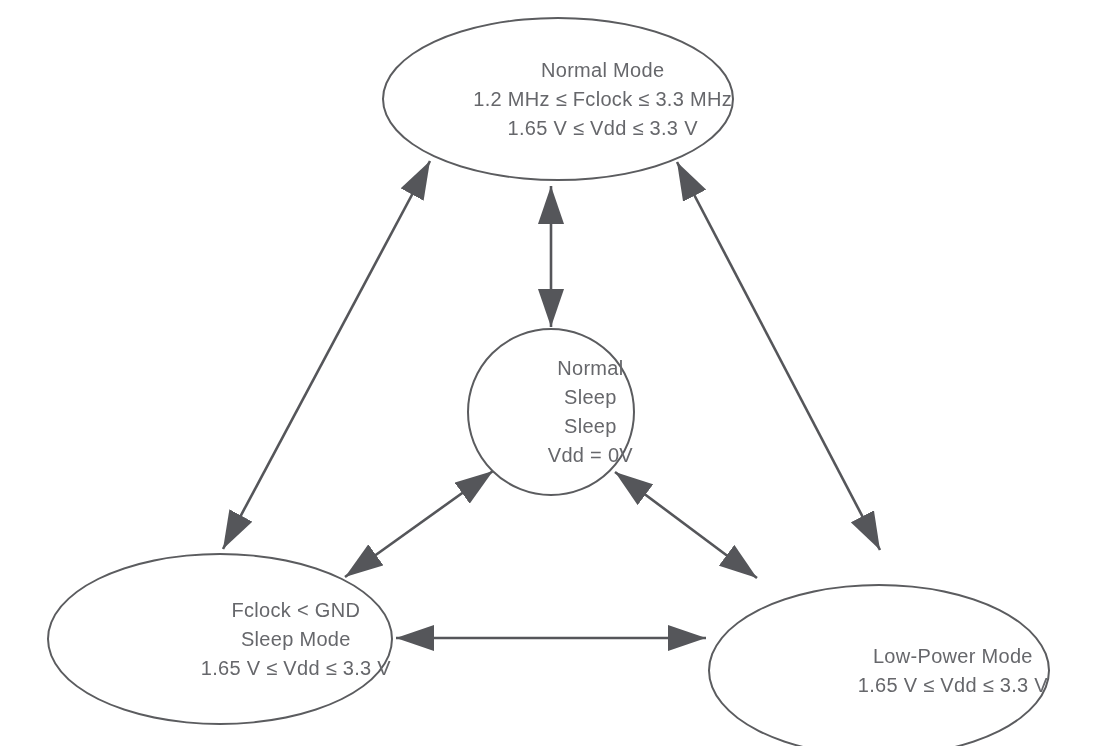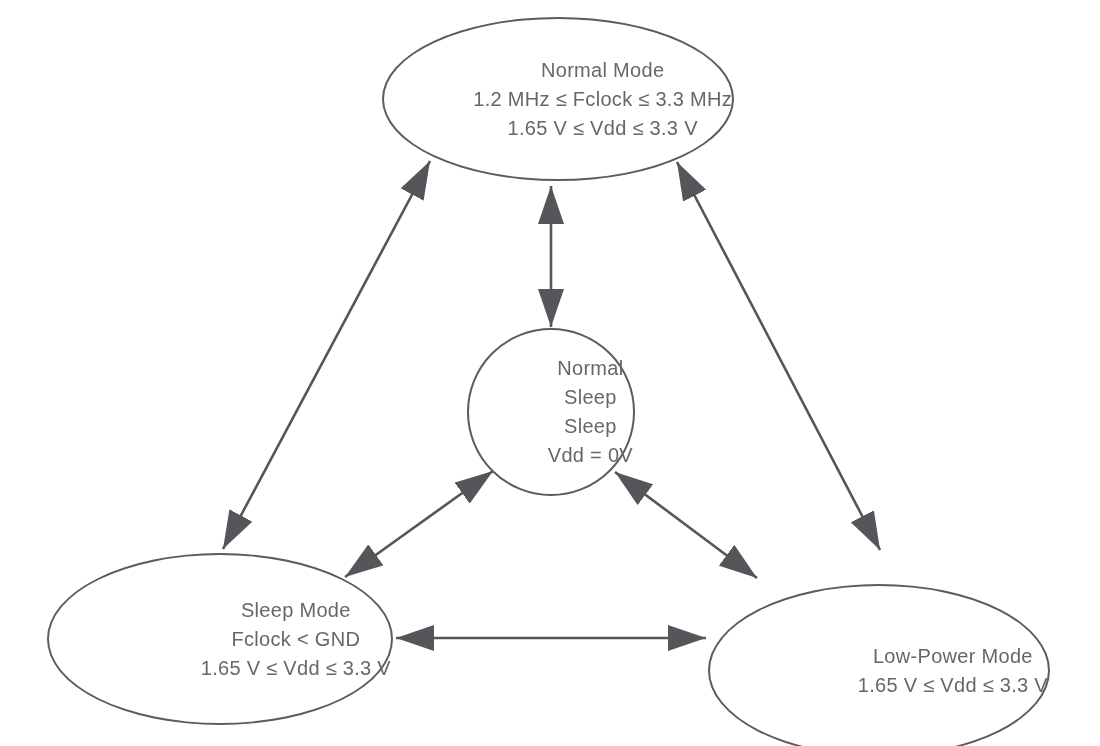--- a/index.html
+++ b/index.html
@@ -76,22 +76,22 @@
     <div>
       <div>Normal</div>
       <div>Sleep</div>
       <div>Sleep</div>
       <div>Vdd = 0V</div>
     </div>
   </div>
 
   <div class="node node-sleep">
     <div>
+      <div>Fclock &lt; GND</div>
       <div>Sleep Mode</div>
-      <div>Fclock &lt; GND</div>
       <div>1.65 V ≤ Vdd ≤ 3.3 V</div>
     </div>
   </div>
 
   <div class="node node-low-power">
     <div>
       <div>Low-Power Mode</div>
       <div>1.65 V ≤ Vdd ≤ 3.3 V</div>
     </div>
   </div>

